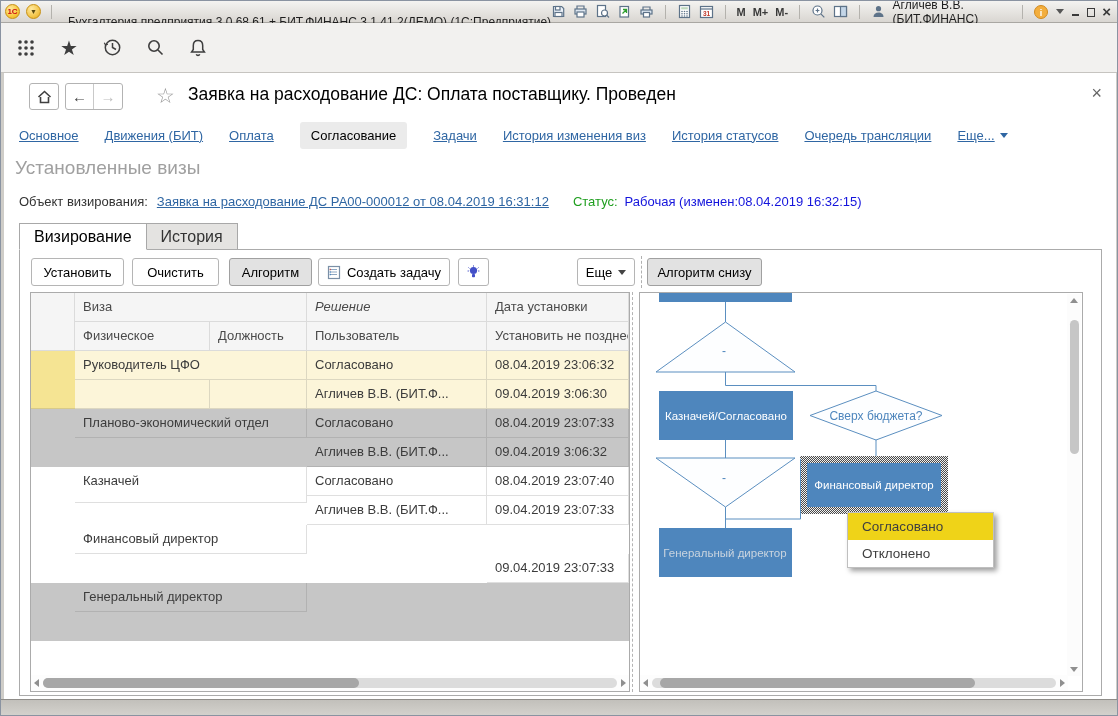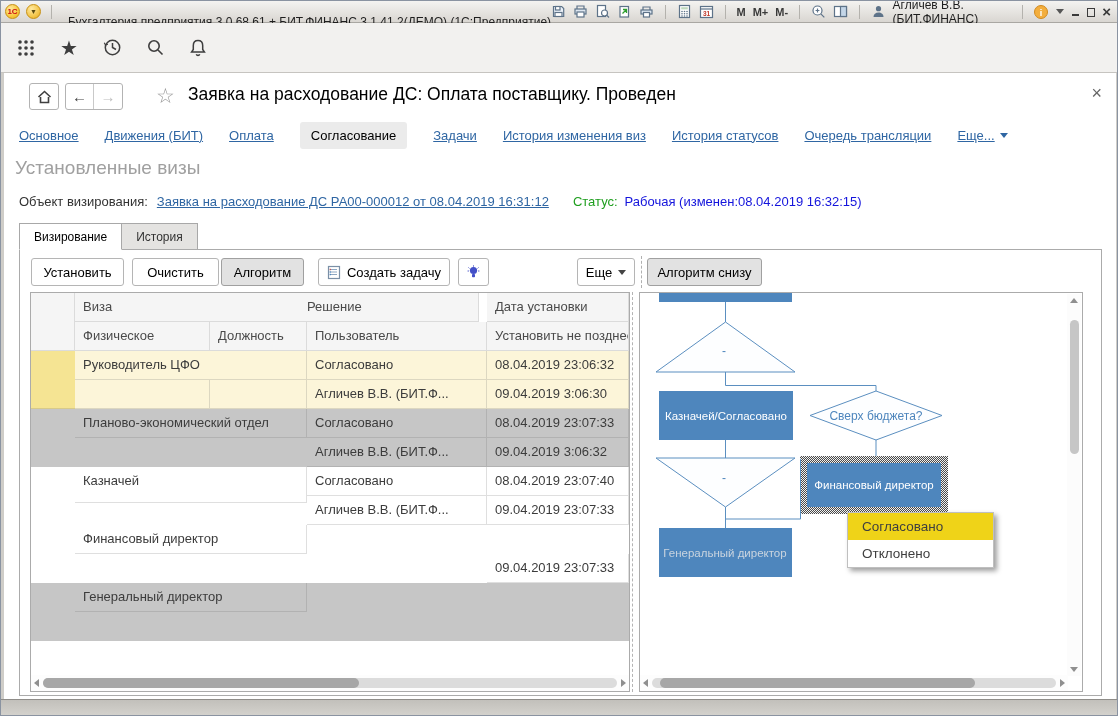--- a/index.html
+++ b/index.html
@@ -65,21 +65,21 @@
 
   .section-title { position:absolute; left:11px; top:84px; font-size:19px; color:#A0A0A0; }
 
   .object-row { position:absolute; left:15px; top:121px; display:flex; align-items:center;
     font-size:13px; white-space:nowrap; }
   .obj-label { color:#333; }
   .obj-link { color:var(--c-link-blue,#2F66A3); text-decoration:underline; margin-left:9px; }
   .status-label { color:var(--c-status-label-green,#1E9E1E); margin-left:24px; }
   .status-value { color:var(--c-status-value-blue,#1414DC); margin-left:7px; }
 
-  .tabs2 { position:absolute; left:15px; top:150px; height:27px; display:flex; font-size:12px; }
+  .tabs2 { position:absolute; left:15px; top:150px; height:27px; display:flex; font-size:16px; }
   .tab2 { padding:0 14px; display:flex; align-items:center; border:1px solid #A8A8A8; }
   .tab2.active { background:#fff; border-bottom:1px solid #fff; color:#000; z-index:2; }
   .tab2.inactive { background:#E4E3E1; border-left:none; color:#333; }
 
   
   .groupbox { position:absolute; left:15px; top:176px; width:1083px; height:447px;
     border:1px solid #ABABAB; background:#fff; }
 
   .vbtn { position:absolute; top:8px; height:28px; border:1px solid #B5B5B5; border-radius:3px;
     background:#fff; font-size:13px; color:#000000; display:flex; align-items:center;
@@ -335,21 +335,21 @@
 
     <div class="tabs2">
       <div class="tab2 active">Визирование</div>
       <div class="tab2 inactive">История</div>
     </div>
 
     <div class="groupbox">
 
       <div class="vbtn" style="left:11px;width:93px;">Установить</div>
       <div class="vbtn" style="left:112px;width:87px;">Очистить</div>
-      <div class="vbtn pressed" style="left:201px;width:83px;">Алгоритм</div>
+      <div class="vbtn pressed" style="left:209px;width:83px;">Алгоритм</div>
       <div class="vbtn" style="left:298px;width:132px;">
         <svg width="14" height="15" viewBox="0 0 14 15">
           <rect x="1.5" y="1.5" width="11" height="12" fill="#fff" stroke="#7A8FA6" stroke-width="1.2"></rect>
           <path d="M4 4.5h6M4 7h6M4 9.5h6" stroke="#8FA8C2" stroke-width="1"></path>
           <rect x="2.6" y="3.8" width="1.4" height="1.4" fill="#C75050"></rect>
           <rect x="2.6" y="6.3" width="1.4" height="1.4" fill="#4E86BD"></rect>
           <rect x="2.6" y="8.8" width="1.4" height="1.4" fill="#4E86BD"></rect>
         </svg>
         <span>Создать задачу</span>
       </div>
@@ -366,21 +366,21 @@
       </div>
       <div class="toolbar-dash"></div>
       <div class="vbtn pressed" style="left:627px;width:115px;">Алгоритм снизу</div>
 
       <div class="pane-splitter"></div>
 
       <div class="table-pane">
 
         <div class="cell hcell" style="left:0;top:0;width:44px;height:58px;"></div>
         <div class="cell hcell" style="left:44px;top:0;width:232px;height:29px;">Виза</div>
-        <div class="cell hcell" style="left:268px;top:0;width:180px;height:29px;">Решение</div>
+        <div class="cell hcell" style="left:276px;top:0;width:180px;height:29px;font-style:italic;">Решение</div>
         <div class="cell hcell" style="left:456px;top:0;width:142px;height:29px;">Дата установки</div>
         <div class="cell hcell" style="left:44px;top:29px;width:135px;height:29px;">Физическое</div>
         <div class="cell hcell" style="left:179px;top:29px;width:97px;height:29px;">Должность</div>
         <div class="cell hcell" style="left:276px;top:29px;width:180px;height:29px;">Пользователь</div>
         <div class="cell hcell" style="left:456px;top:29px;width:142px;height:29px;">Установить не позднее</div>
 
         <div class="row-bg" style="top:58px;background:var(--c-row-current-bg,#FCF5D9);"></div>
         <div class="marker" style="top:58px;background:var(--c-row-current-marker,#F5E493);"></div>
         <div class="cell dcell" style="left:44px;top:58px;width:232px;height:29px;">Руководитель ЦФО</div>
         <div class="cell dcell" style="left:276px;top:58px;width:180px;height:29px;">Согласовано</div>

